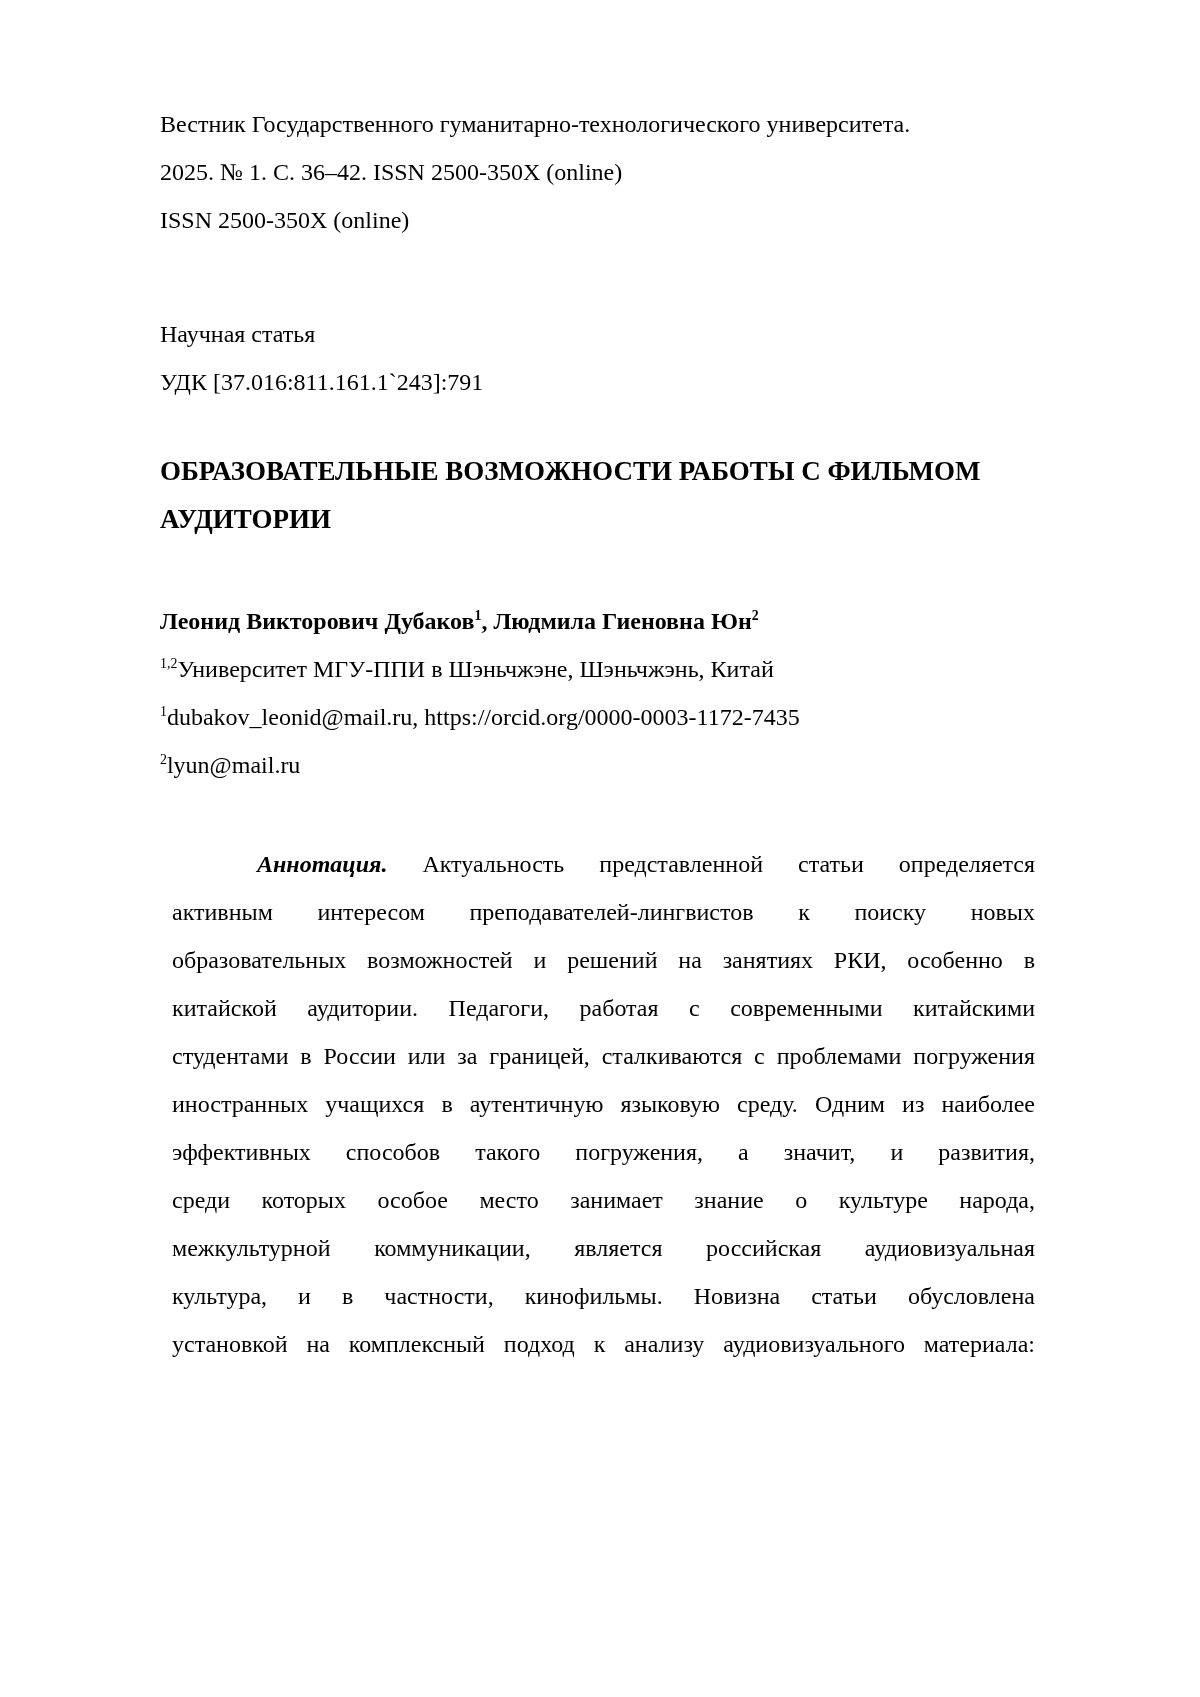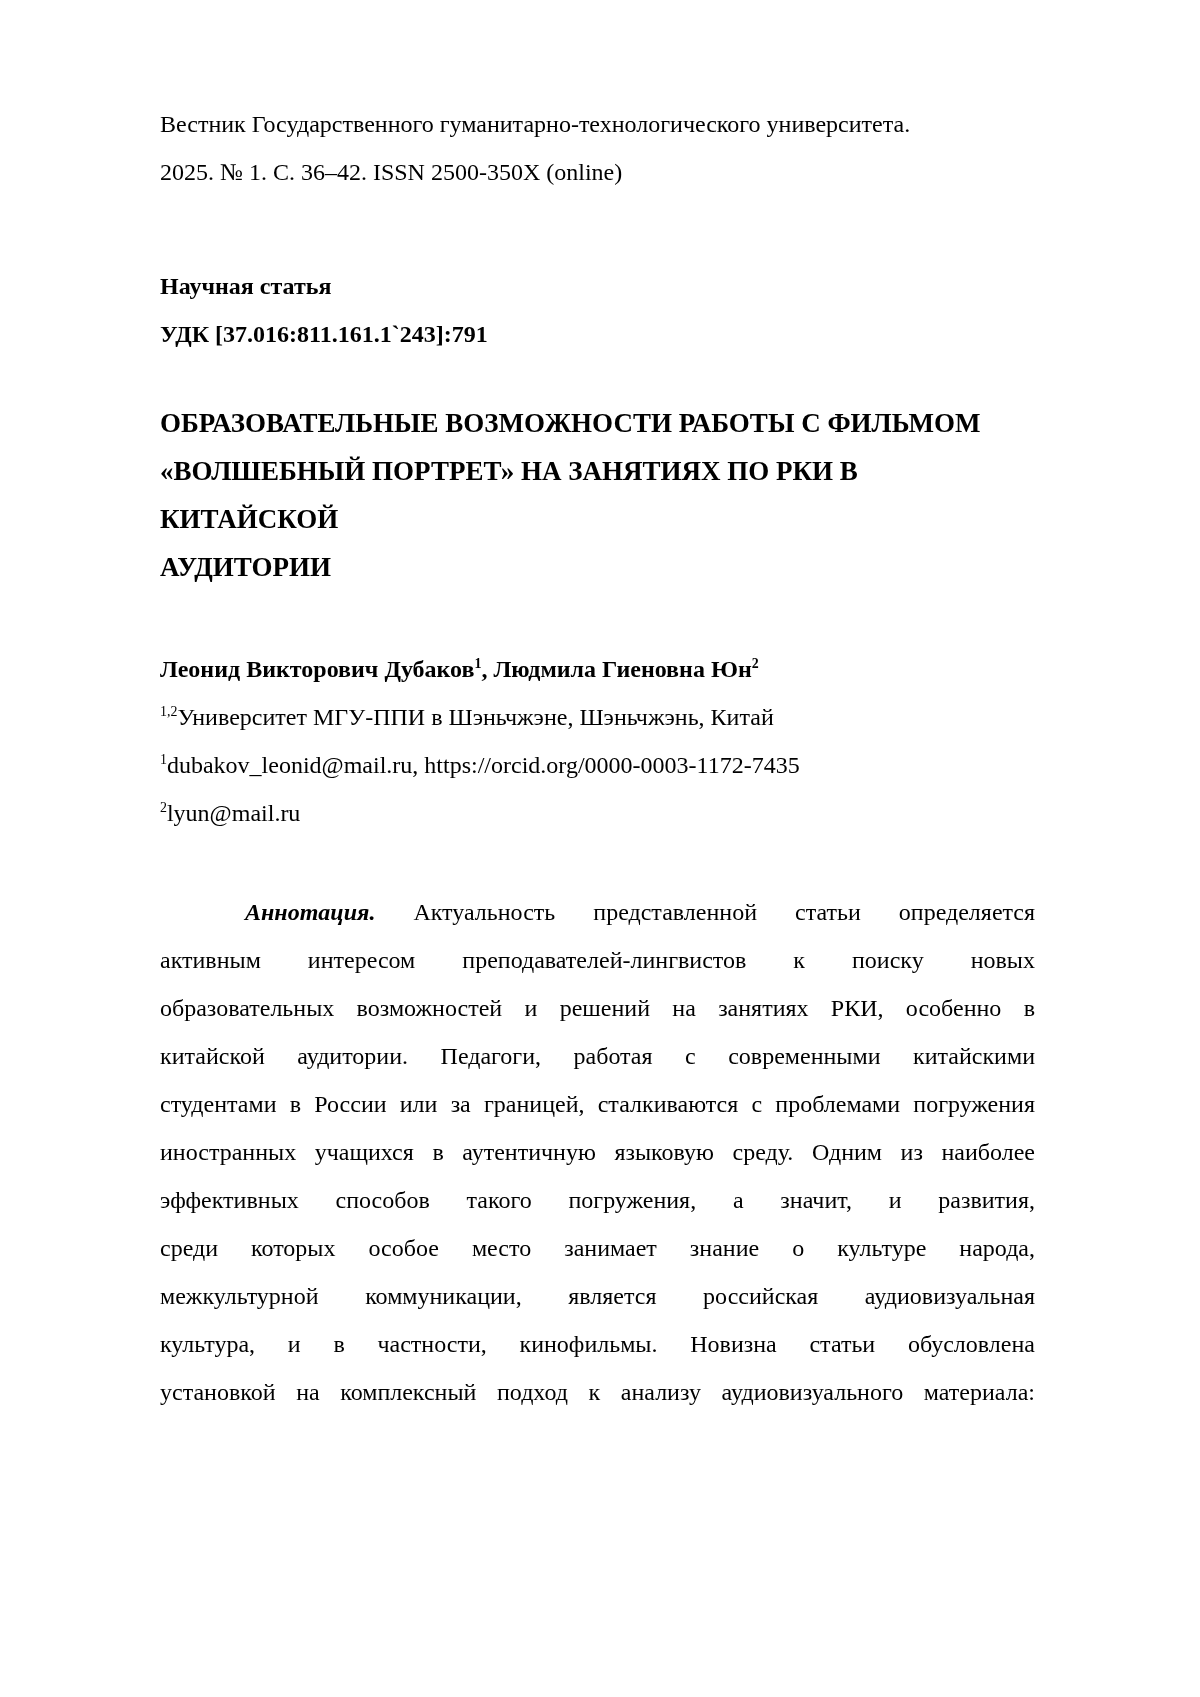--- a/index.html
+++ b/index.html
@@ -14,64 +14,64 @@
     box-sizing: border-box;
     background: #ffffff;
     color: #000000;
     font-family: "Liberation Serif", serif;
     font-size: 24px;
     line-height: 48px;
     padding: 100px 165px 0 160px;
     overflow: hidden;
   }
   .line { white-space: nowrap; }
-  .meta-block   { margin-top: 66px; font-weight: bold; }
+  .meta-block   { margin-top: 66px; }
   .title-block {
     margin-top: 41px;
     margin-bottom: 0;
     font-weight: bold;
     font-size: 27px;
     line-height: 48px;
   }
   .authors-block { margin-top: 54px; }
   .authors-line  { font-weight: bold; }
   sup {
     font-size: 0.58em;
     line-height: 0;
     vertical-align: super;
   }
-  .abstract-block { margin-top: 51px; }
+  .abstract-block { margin-top: 51px; margin-left: 12px; }
   .jline {
     text-align: justify;
     text-align-last: justify;
   }
   .jline.indent { padding-left: 85px; }
   .abstract-label {
     font-weight: bold;
     font-style: italic;
   }
 </style>
 </head>
 <body>
 
 <div class="page">
 
   <div class="header-block">
     <div class="line">Вестник Государственного гуманитарно-технологического университета.</div>
     <div class="line">2025. № 1. С. 36–42. ISSN 2500-350X (online)</div>
+    <div class="line">ISSN 2500-350X (online)</div>
   </div>
 
   <div class="meta-block">
     <div class="line">Научная статья</div>
     <div class="line">УДК [37.016:811.161.1`243]:791</div>
   </div>
 
   <div class="title-block">
     <div>ОБРАЗОВАТЕЛЬНЫЕ ВОЗМОЖНОСТИ РАБОТЫ С ФИЛЬМОМ</div>
-    <div>«ВОЛШЕБНЫЙ ПОРТРЕТ» НА ЗАНЯТИЯХ ПО РКИ В КИТАЙСКОЙ</div>
     <div>АУДИТОРИИ</div>
   </div>
 
   <div class="authors-block">
     <div class="line authors-line"><span>Леонид Викторович Дубаков</span><sup>1</sup><span>, </span><span>Людмила Гиеновна Юн</span><sup>2</sup></div>
     <div class="line"><sup>1,2</sup><span>Университет МГУ-ППИ в Шэньчжэне, Шэньчжэнь, Китай</span></div>
     <div class="line"><sup>1</sup><span>dubakov_leonid@mail.ru, https://orcid.org/0000-0003-1172-7435</span></div>
     <div class="line"><sup>2</sup><span>lyun@mail.ru</span></div>
   </div>
 

